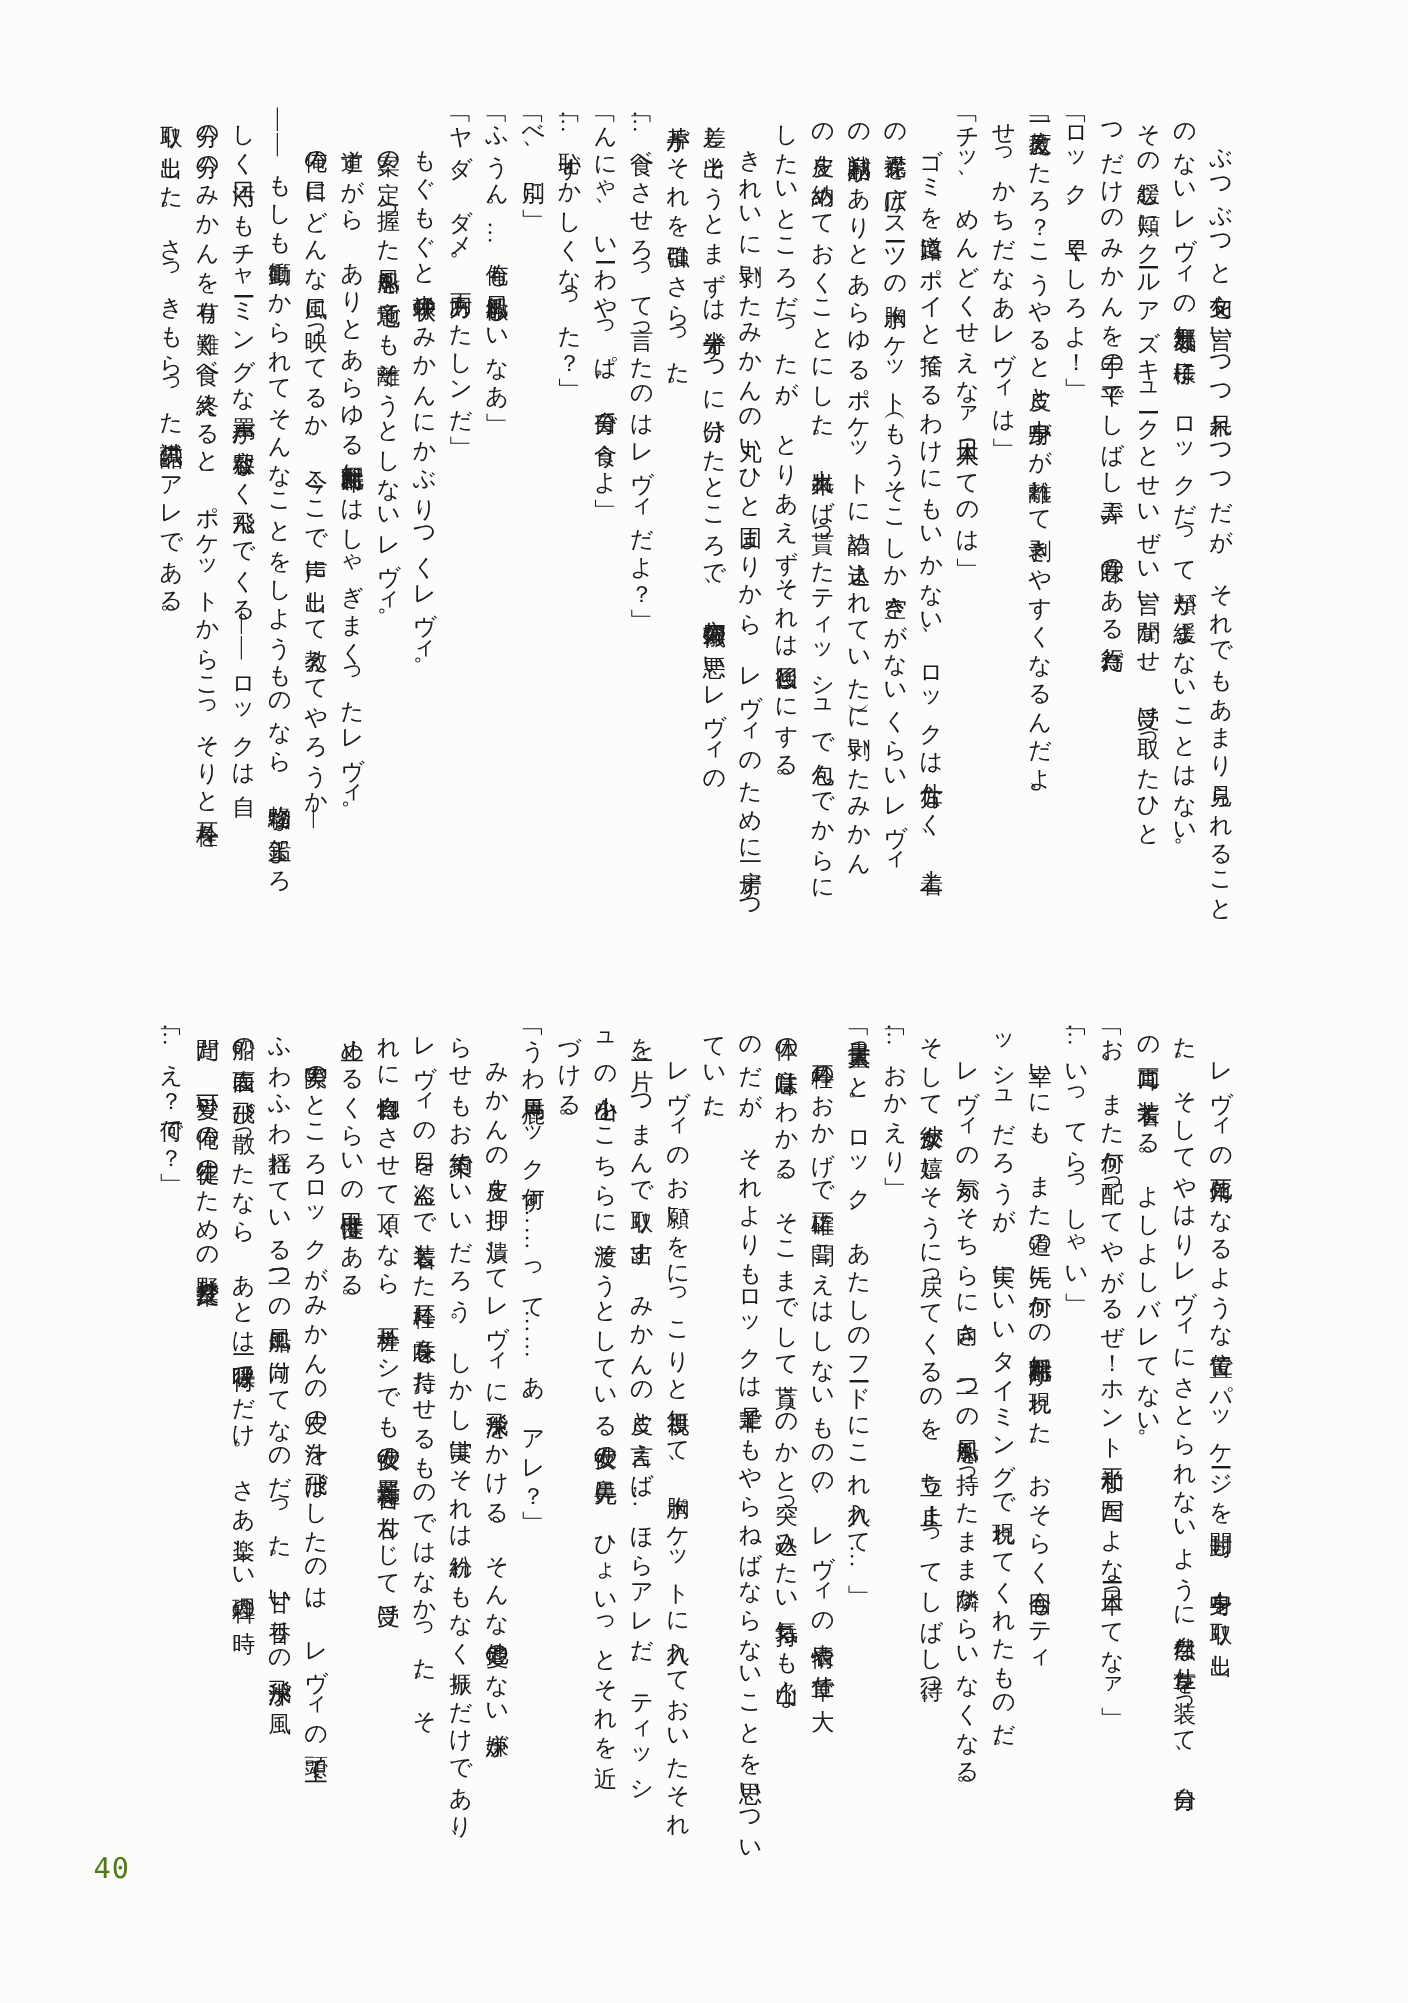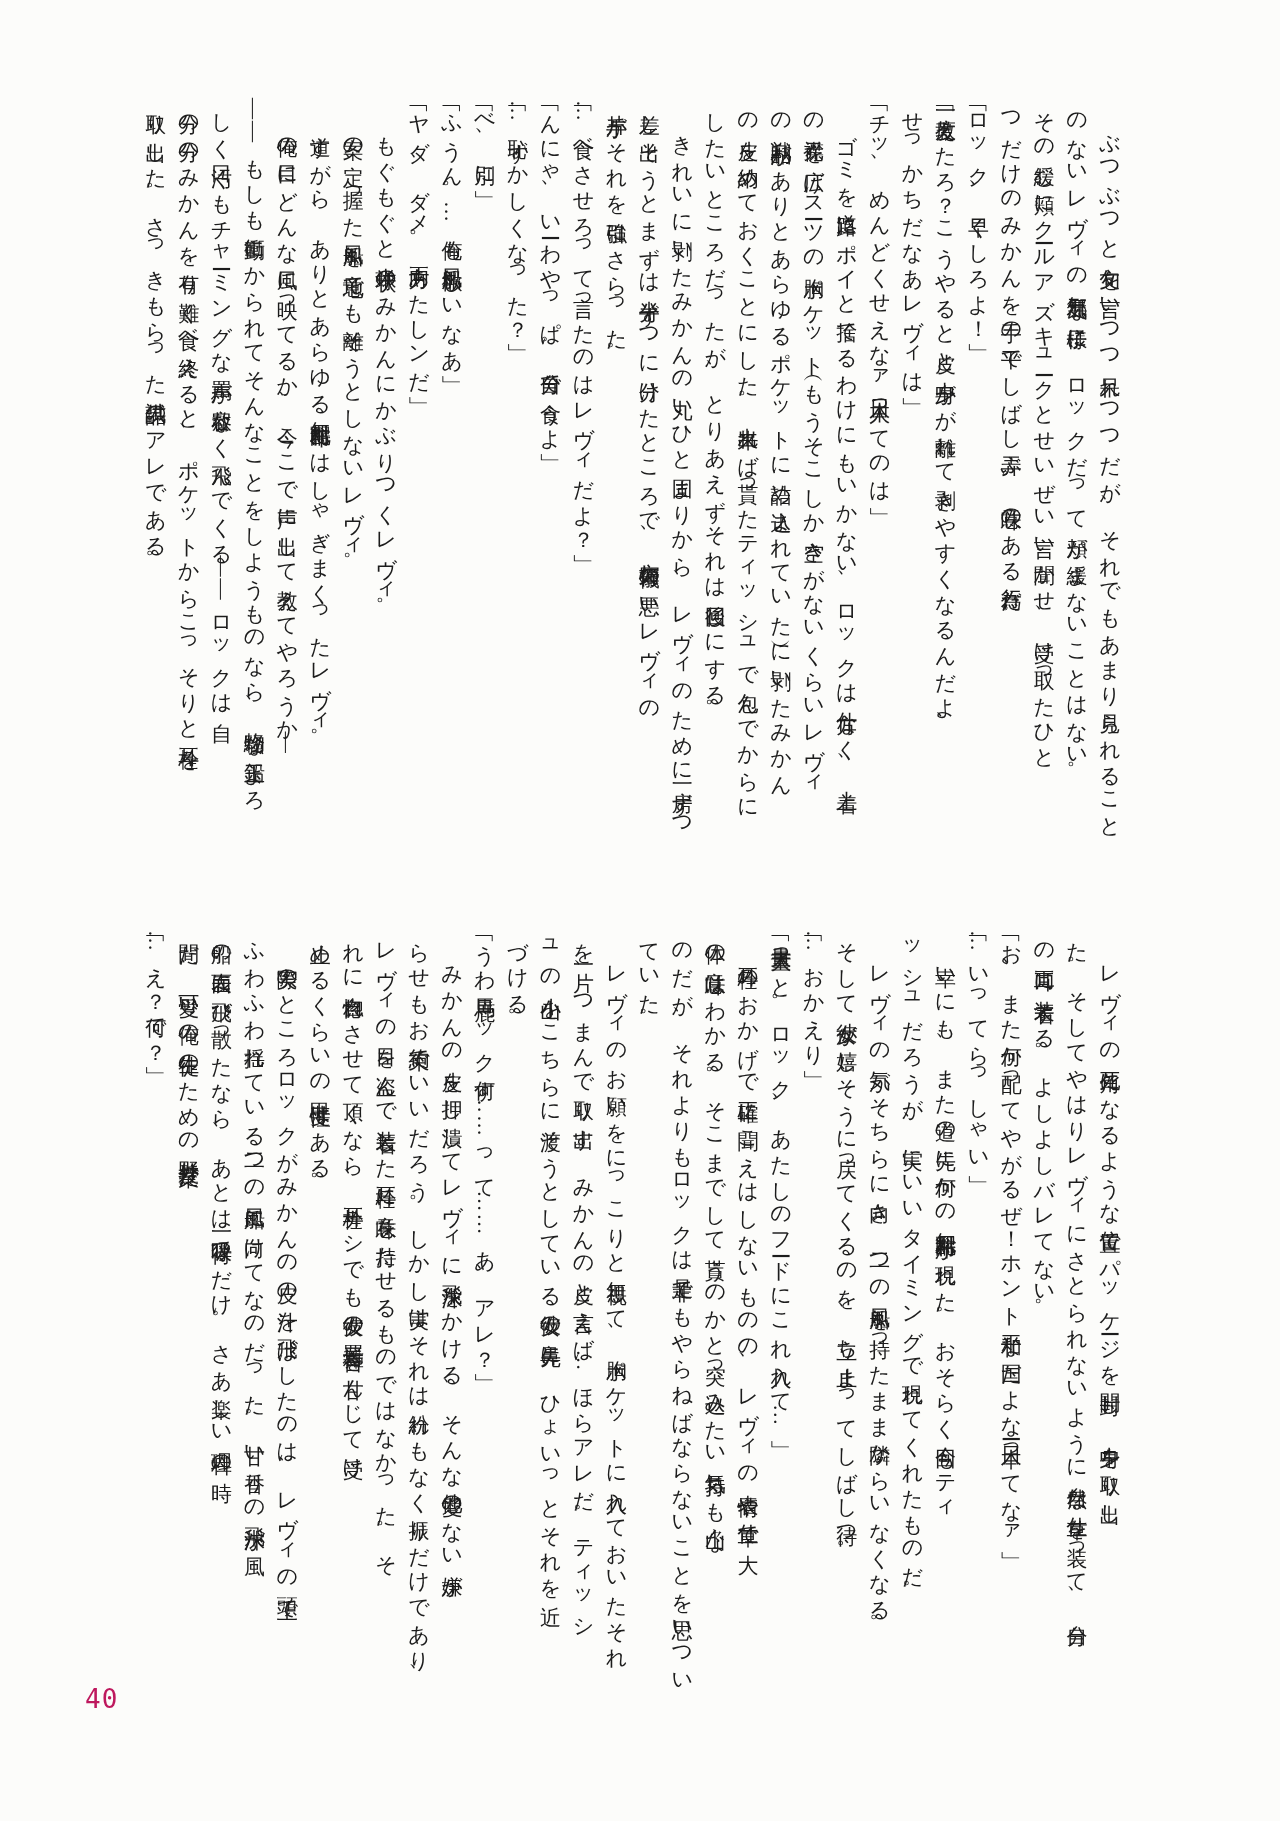--- a/index.html
+++ b/index.html
@@ -32,21 +32,21 @@
     line-height: 32.9px;
     white-space: nowrap;
   }
   .page-number {
     position: absolute;
     left: 85px;
     top: 1684px;
     font-family: "DejaVu Sans Mono", monospace;
     font-size: 26px;
     letter-spacing: 1px;
-    color: #be185d;
+    color: #4d7c0f;
   }
 </style>
 </head>
 <body>
 
 <div class="vblock top">
     <p class="vline">　ぶつぶつと文句を言いつつ呆れつつだが、それでもあまり見られること</p>
     <p class="vline">のないレヴィの無邪気な様子に、ロックだって頬が緩まないことはない。</p>
     <p class="vline">その緩む頬にクールアズキュークとせいぜい言い聞かせ、受け取ったひと</p>
     <p class="vline">つだけのみかんを手の平でしばし弄ぶ。意味のある行為だ。</p>

